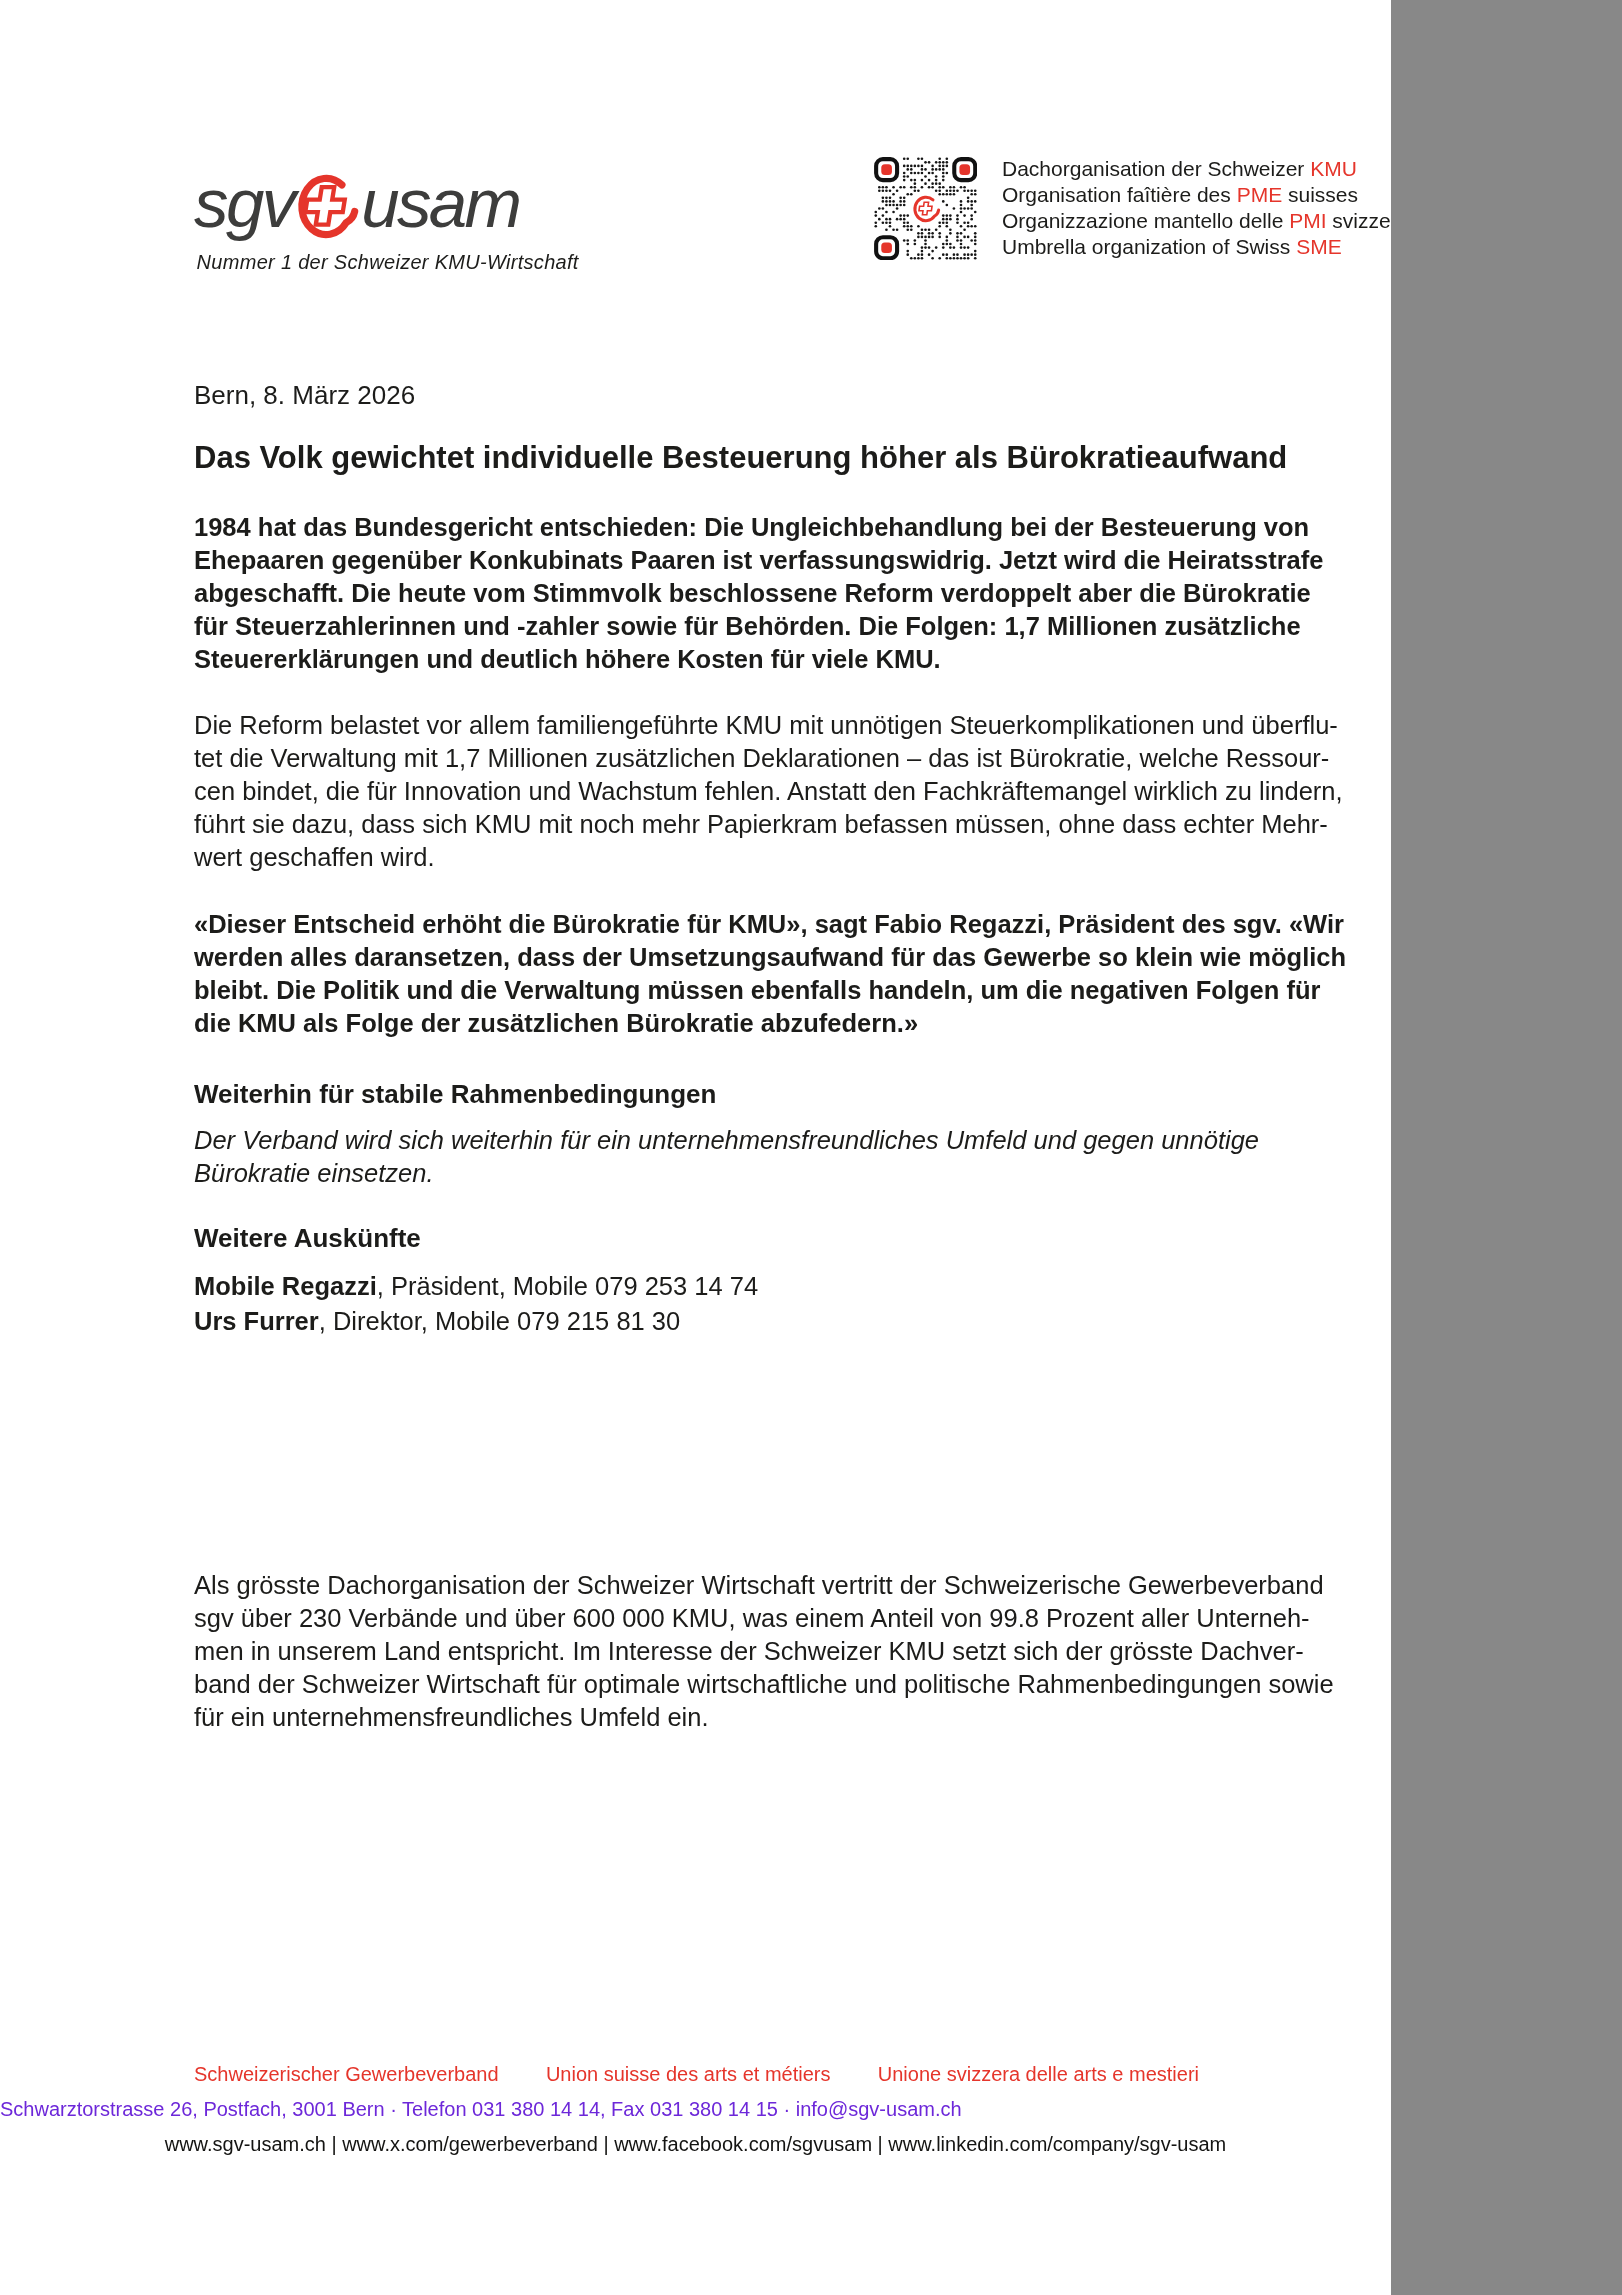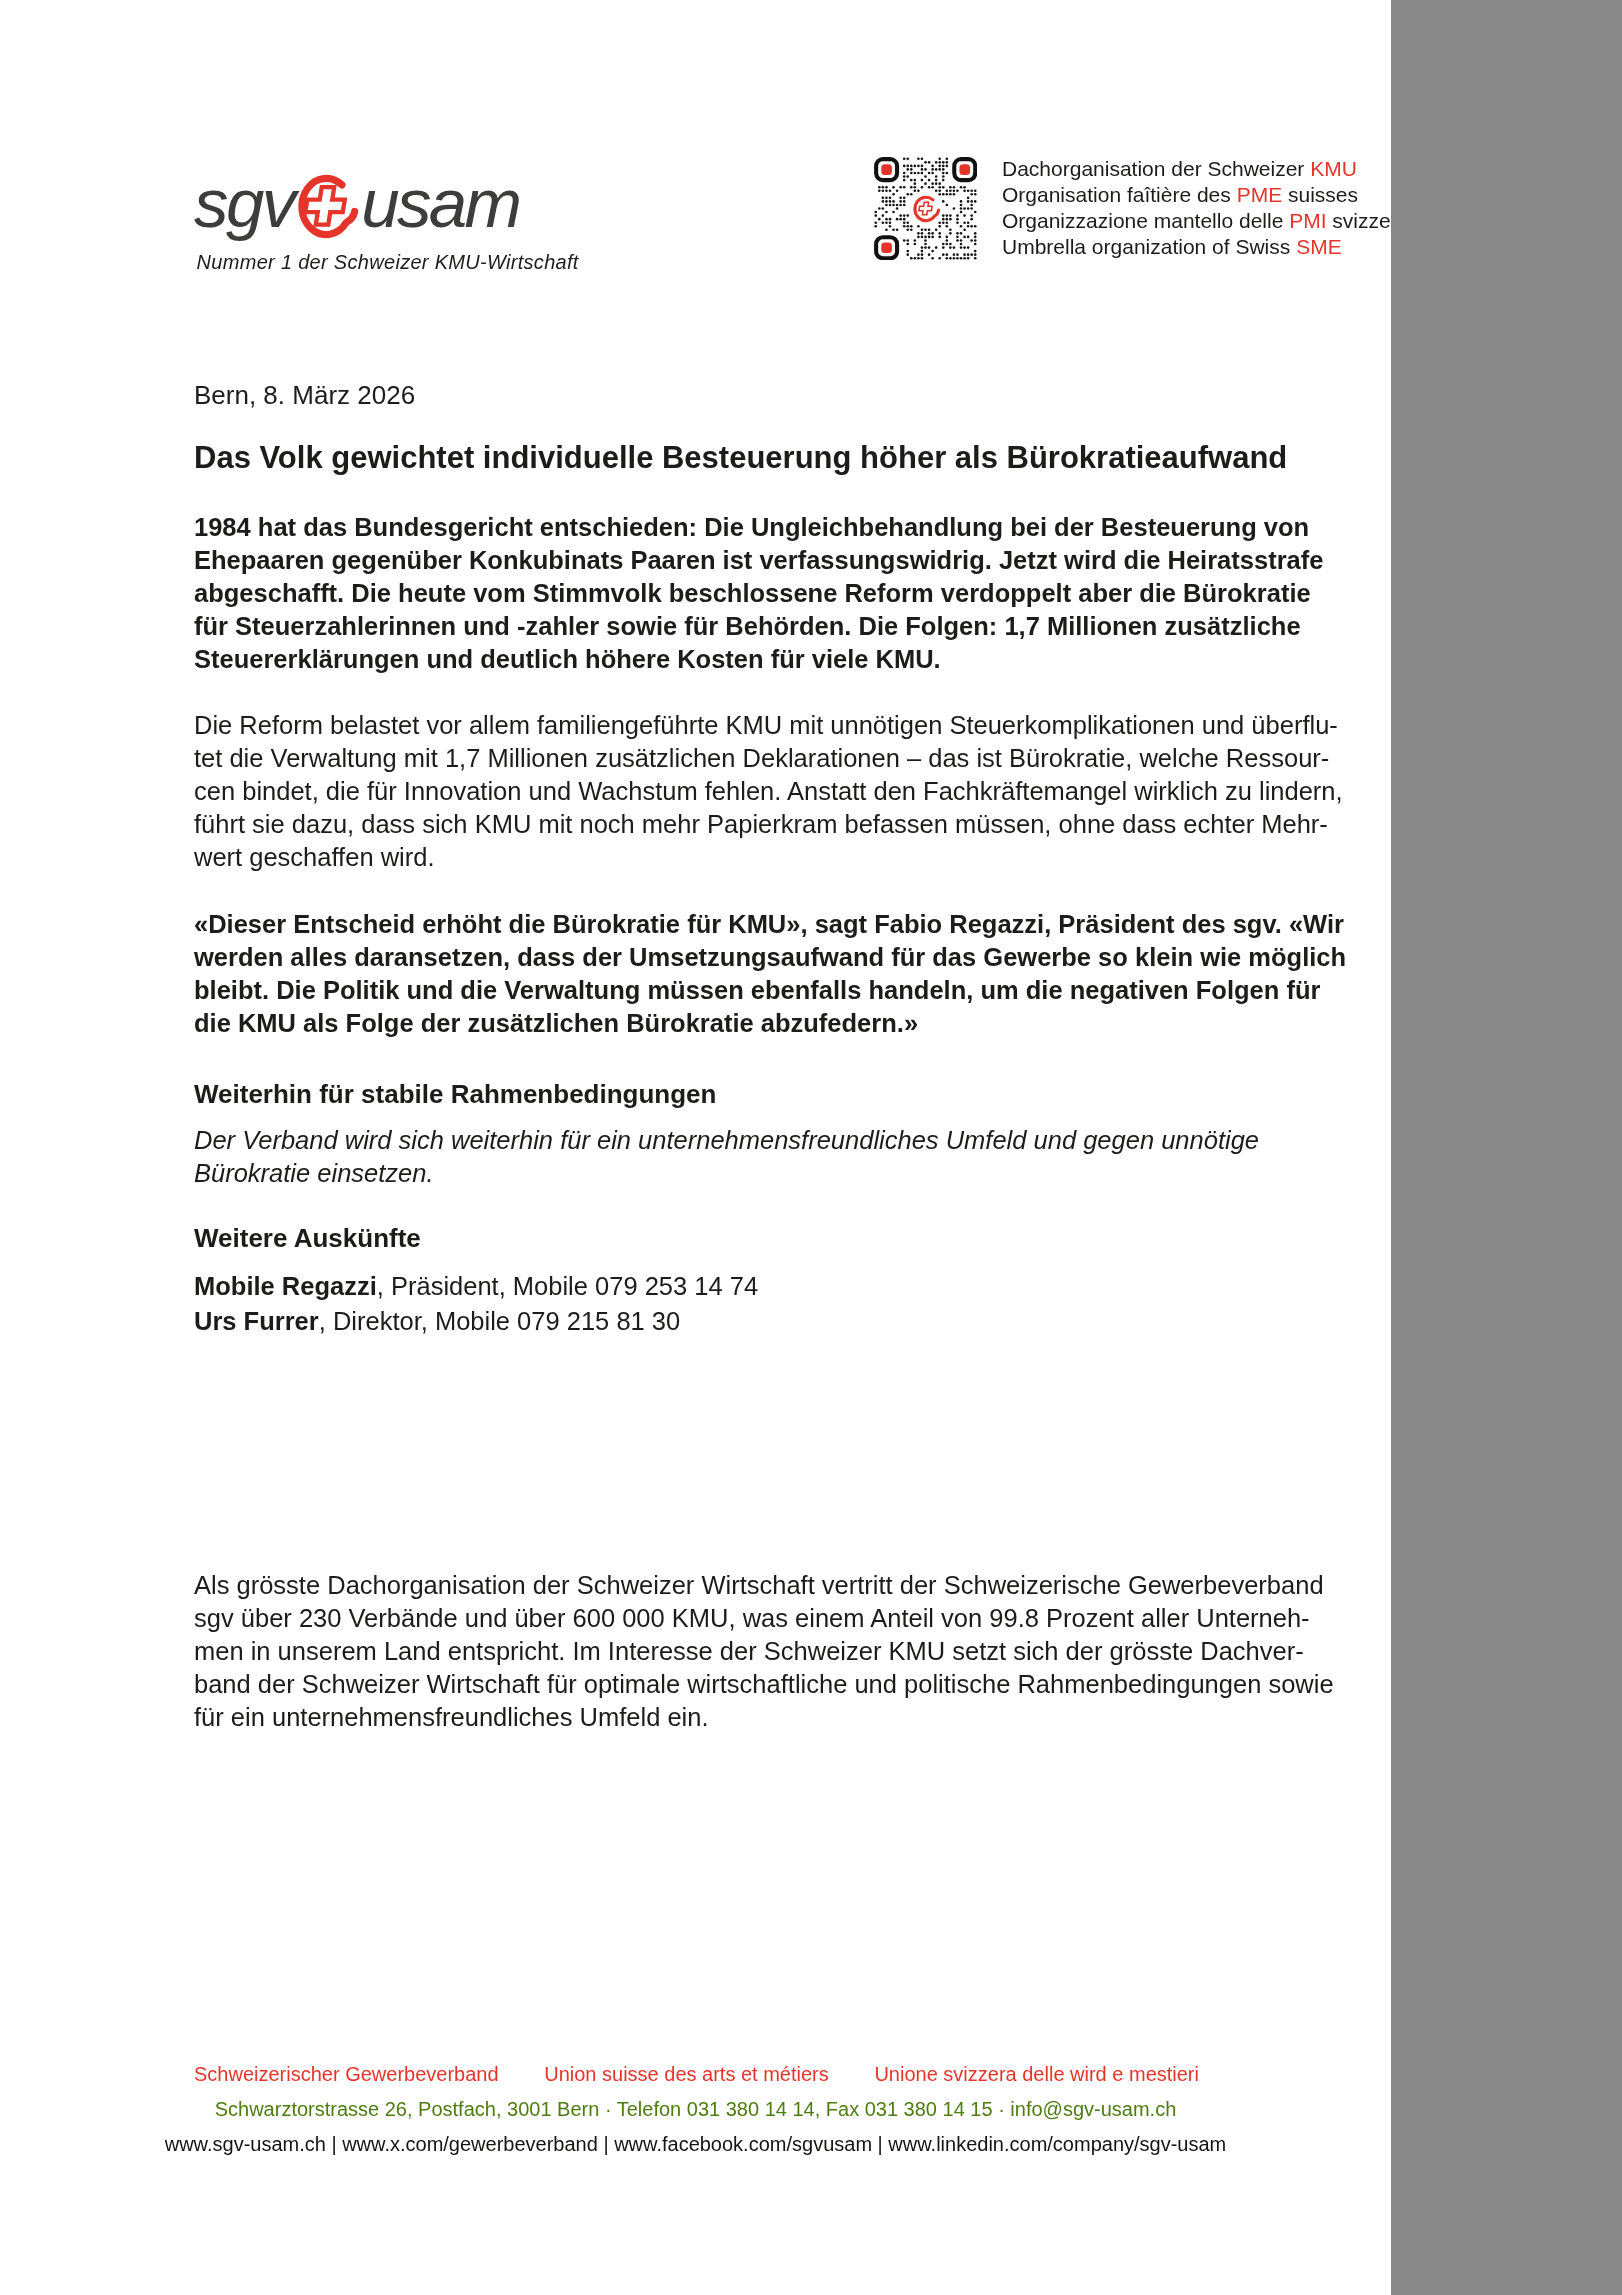--- a/index.html
+++ b/index.html
@@ -58,21 +58,21 @@
   .contact-line{font-size:25.5px;line-height:35px;white-space:nowrap;}
   .boiler{margin-top:230px;}
   
   .footer-orgs{
     position:absolute;left:194px;right:192px;top:2061px;
     display:flex;justify-content:space-between;
     color:var(--red);font-size:20px;line-height:26px;
   }
   .footer-address{
     position:absolute;left:0;right:0;top:2096px;
-    text-align:center;font-size:20px;line-height:26px;color:#4d7c0f;
+    text-align:left;font-size:20px;line-height:26px;color:#6d28d9;
   }
   .footer-web{
     position:absolute;left:0;right:0;top:2131px;
     text-align:center;font-size:20px;line-height:26px;color:#141412;
   }
 </style>
 </head>
 <body>
 
 <div class="page">
@@ -403,20 +403,20 @@
       <div class="contact-line"><span class="bold">Urs Furrer</span><span>, Direktor, Mobile 079 215 81 30</span></div>
     </div>
 
     <p class="para boiler">Als grösste Dachorganisation der Schweizer Wirtschaft vertritt der Schweizerische Gewerbeverband<br>sgv über 230 Verbände und über 600 000 KMU, was einem Anteil von 99.8 Prozent aller Unterneh-<br>men in unserem Land entspricht. Im Interesse der Schweizer KMU setzt sich der grösste Dachver-<br>band der Schweizer Wirtschaft für optimale wirtschaftliche und politische Rahmenbedingungen sowie<br>für ein unternehmensfreundliches Umfeld ein.</p>
   </main>
 
   <footer>
     <div class="footer-orgs">
       <span>Schweizerischer Gewerbeverband</span>
       <span>Union suisse des arts et métiers</span>
-      <span>Unione svizzera delle wird e mestieri</span>
+      <span>Unione svizzera delle arts e mestieri</span>
     </div>
     <div class="footer-address">Schwarztorstrasse 26, Postfach, 3001 Bern · Telefon 031 380 14 14, Fax 031 380 14 15 · info@sgv-usam.ch</div>
     <div class="footer-web">www.sgv-usam.ch | www.x.com/gewerbeverband | www.facebook.com/sgvusam | www.linkedin.com/company/sgv-usam</div>
   </footer>
 
 </div>
 
 
 </body></html>

